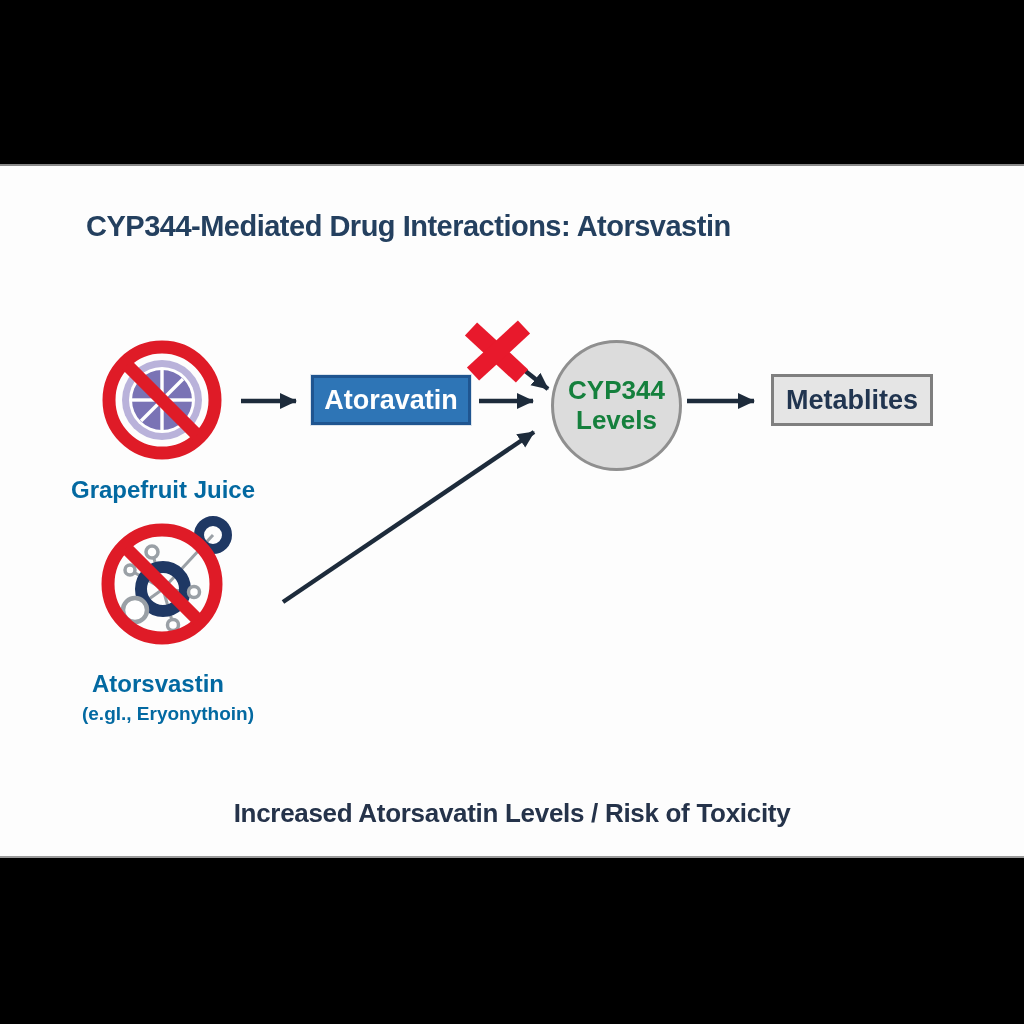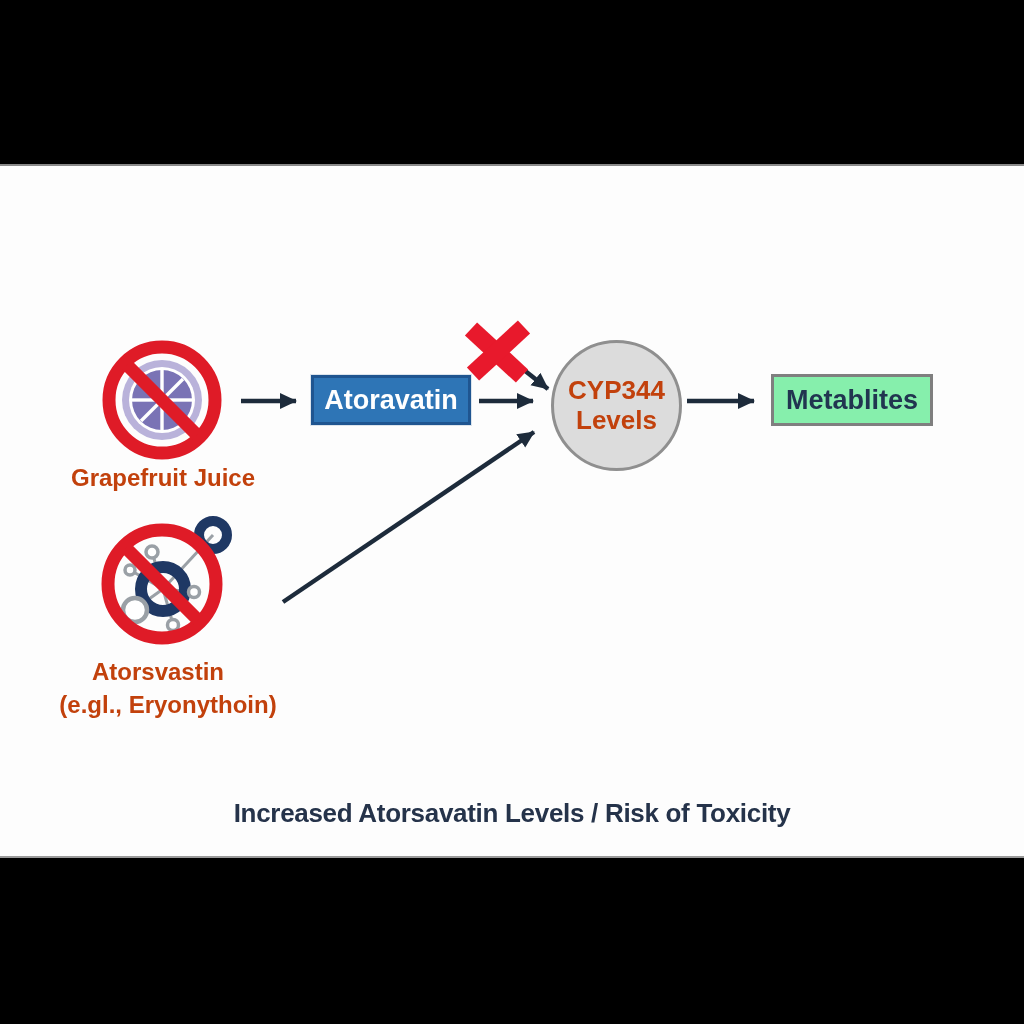--- a/index.html
+++ b/index.html
@@ -21,69 +21,71 @@
   }
   .abs { position: absolute; }
   .diagram-title {
     left: 86px; top: 44px; width: 660px;
     font-size: 29px; font-weight: 700;
     color: #24405f; letter-spacing: -0.5px;
     text-align: left; white-space: nowrap;
   }
   .node-label {
     font-size: 24px; font-weight: 700;
-    color: #c2410c; text-align: center;
+    color: #0369a1; text-align: center;
     white-space: nowrap;
+    margin-top: 12px;
   }
   .grapefruit-label { left: 38px; top: 298px; width: 250px; }
   .macrolide-label-1 { left: 33px; top: 492px; width: 250px; }
-  .macrolide-label-2 { left: 43px; top: 525px; width: 250px; font-size: 24px; }
+  .macrolide-label-2 { left: 43px; top: 525px; width: 250px; font-size: 19px; }
   .drug-box {
     left: 311px; top: 209px; width: 160px; height: 50px;
     background: #2e75b6;
     border: 3px solid #1f5590;
     box-sizing: border-box;
     display: flex; align-items: center; justify-content: center;
     font-size: 27px; font-weight: 700; color: #ffffff;
     box-shadow: 0 0 0 1px rgba(31,85,144,0.15);
   }
   .metabolites-box {
     left: 771px; top: 208px; width: 162px; height: 52px;
-    background: #86efac;
+    background: #e5e5e5;
     border: 3px solid #7f7f7f;
     box-sizing: border-box;
     display: flex; align-items: center; justify-content: center;
     font-size: 27px; font-weight: 700; color: #213550;
   }
   .enzyme-circle {
     left: 551px; top: 174px; width: 131px; height: 131px;
     background: #dcdcdc;
     border: 3px solid #8f8f8f;
     border-radius: 50%;
     box-sizing: border-box;
     display: flex; flex-direction: column;
     align-items: center; justify-content: center;
-    font-size: 26px; font-weight: 700; color: #c2410c;
+    font-size: 26px; font-weight: 700; color: #15803d;
     line-height: 1.15;
   }
   .footer-text {
     left: 10px; top: 609px; width: 1004px;
     font-size: 26px; font-weight: 700;
     color: #25334a; text-align: center;
     letter-spacing: -0.3px;
     margin-top: 23px;
   }
   .icon-svg { position: absolute; }
   svg { display: block; }
 </style>
 </head>
 <body>
 
 <div class="stage">
 
+  <div class="abs diagram-title">CYP344-Mediated Drug Interactions: Atorsvastin</div>
 
   <svg class="abs" style="left:0;top:0;" width="1024" height="694" viewBox="0 0 1024 694">
     <defs>
       <marker id="ah" markerUnits="userSpaceOnUse" markerWidth="20" markerHeight="18" refX="16" refY="8" orient="auto">
         <path d="M0,0 L17,8 L0,16 Z" fill="#1d2b3b"></path>
       </marker>
     </defs>
     <path d="M241,235 L296,235" stroke="#1d2b3b" stroke-width="4.5" fill="none" marker-end="url(#ah)"></path>
     <path d="M479,235 L533,235" stroke="#1d2b3b" stroke-width="4.5" fill="none" marker-end="url(#ah)"></path>
     <path d="M687,235 L754,235" stroke="#1d2b3b" stroke-width="4.5" fill="none" marker-end="url(#ah)"></path>

